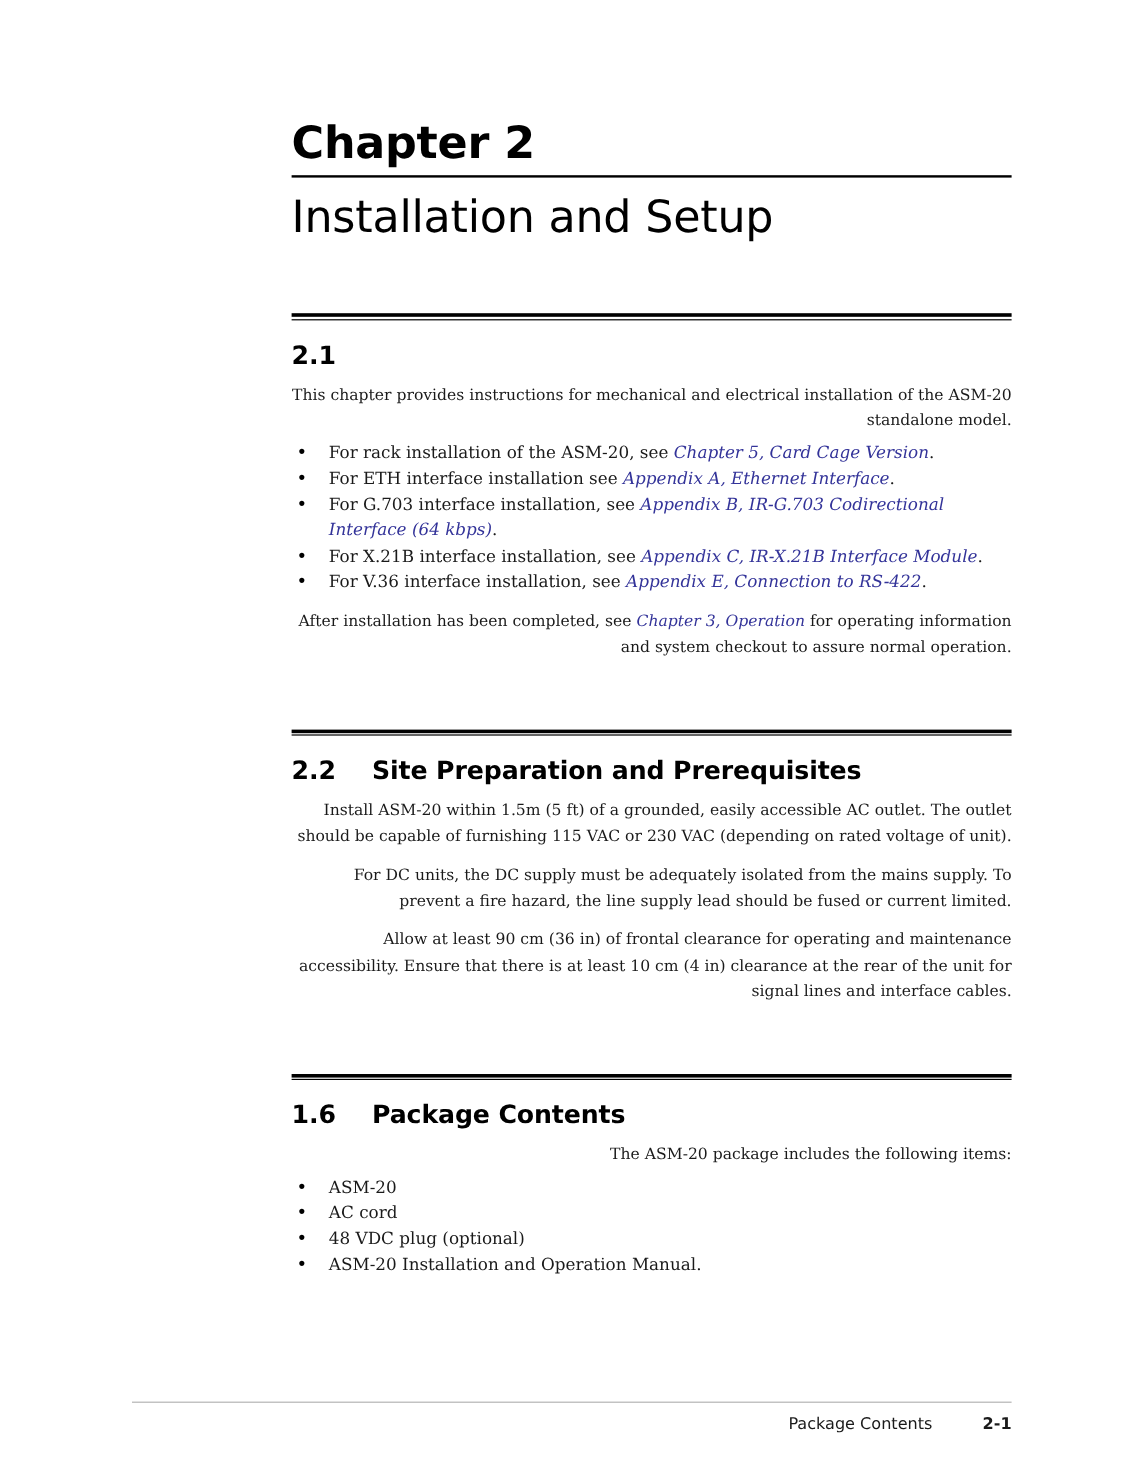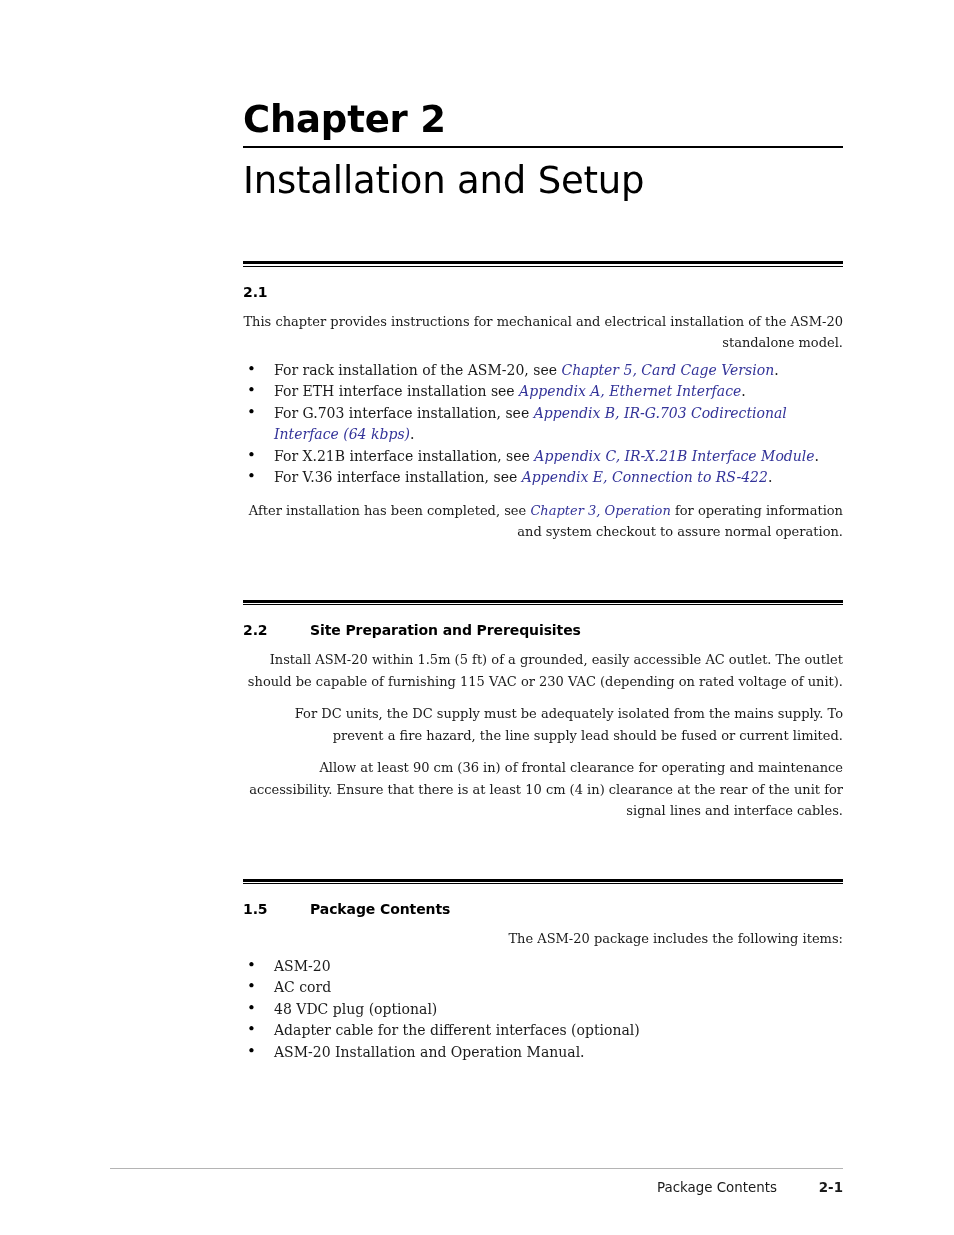--- a/index.html
+++ b/index.html
@@ -71,21 +71,21 @@
   }
   .rule-double .thin {
     height: 0;
     border-top: 1.3px solid #000;
   }
 
   
   .section-heading {
     display: flex;
     align-items: center;
-    font-size: 14px;
+    font-size: 21px;
     font-weight: bold;
     color: #000;
     letter-spacing: -0.1px;
     margin: 0;
   }
   .section-heading .num {
     width: 67px;
     flex: 0 0 67px;
   }
   .section-heading .title {
@@ -258,42 +258,39 @@
 
     <div>
       <div class="rule-double">
         <div class="thick"></div>
           <div class="gap"></div>
           <div class="thin"></div>
       </div>
       <div class="sp-rule-to-head"></div>
 
       <div class="section-heading">
-        <span class="num">1.5</span>
+        <span class="num">1.6</span>
         <span class="title">Package Contents</span>
       </div>
 
       <div class="sp-head-to-body"></div>
 
       <p class="body">The ASM-20 package includes the following items:</p>
 
       <div class="sp-body-to-list"></div>
 
       <ul class="bullets">
         <li>
           <span>ASM-20</span>
         </li>
         <li>
           <span>AC cord</span>
         </li>
         <li>
           <span>48 VDC plug (optional)</span>
-        </li>
-        <li>
-          <span>Adapter cable for the different interfaces (optional)</span>
         </li>
         <li>
           <span>ASM-20 Installation and Operation Manual.</span>
         </li>
       </ul>
     </div>
 
   </div>
 
   <div class="footer">

